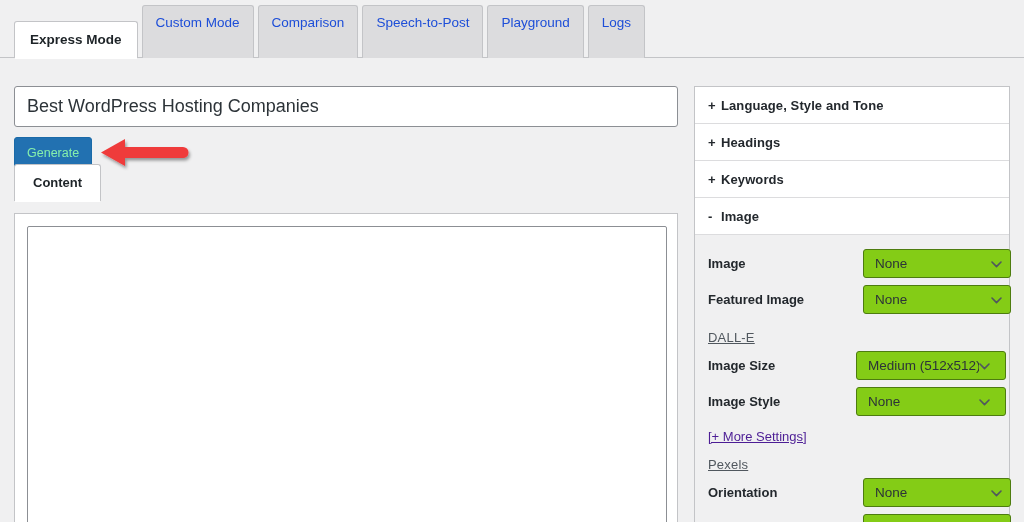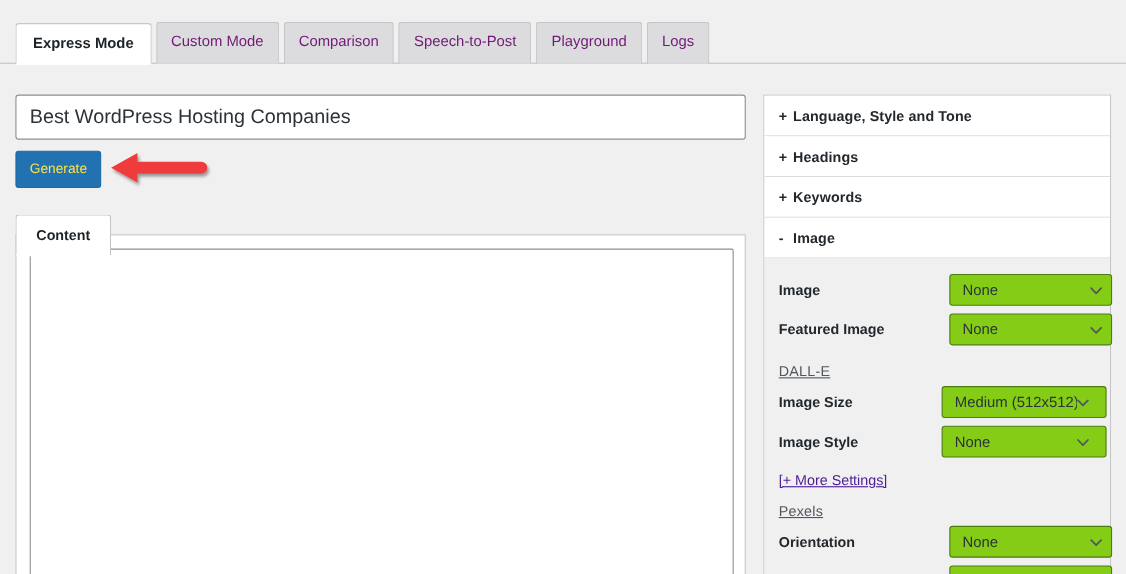--- a/index.html
+++ b/index.html
@@ -32,26 +32,26 @@
     position: absolute;
     left: 14px;
     bottom: -1px;
     display: flex;
     align-items: flex-end;
     gap: 4px;
   }
   .tab {
     font-size: 13.5px;
     line-height: 1;
-    color: #701a75;
+    color: #1d4ed8;
     background: #dcdcde;
     border: 1px solid #c3c4c7;
     border-bottom: none;
     border-radius: 3px 3px 0 0;
-    padding: 10px 13px 14px 13px;
+    padding: 10px 13px 29px 13px;
     cursor: pointer;
     white-space: nowrap;
     position: relative;
     top: 0;
   }
   .tab.active {
     background: #ffffff;
     color: #1d2327;
     font-weight: bold;
     border-color: #c3c4c7;
@@ -91,21 +91,21 @@
   .gen-row {
     position: relative;
     margin-top: 10px;
     height: 31px;
   }
   .generate-btn {
     display: inline-block;
     background: #2271b1;
     border: 1px solid #1f6architecture;
     border: 1px solid #1a6aa8;
-    color: #fde047;
+    color: #86efac;
     font-family: "Liberation Sans", sans-serif;
     font-size: 12.5px;
     line-height: 1;
     padding: 9px 12px 10px 12px;
     border-radius: 3px;
     cursor: pointer;
     vertical-align: top;
   }
 
   
@@ -115,21 +115,21 @@
     top: -2px;
     width: 100px;
     height: 36px;
     pointer-events: none;
   }
 
   
   .inner-tabs {
     position: absolute;
     left: 14px;
-    top: 195px;
+    top: 164px;
     display: flex;
     align-items: center;
     gap: 3px;
     z-index: 3;
   }
   .itab {
     font-size: 13px;
     line-height: 1;
     color: #3c434a;
     background: #dcdcde;

